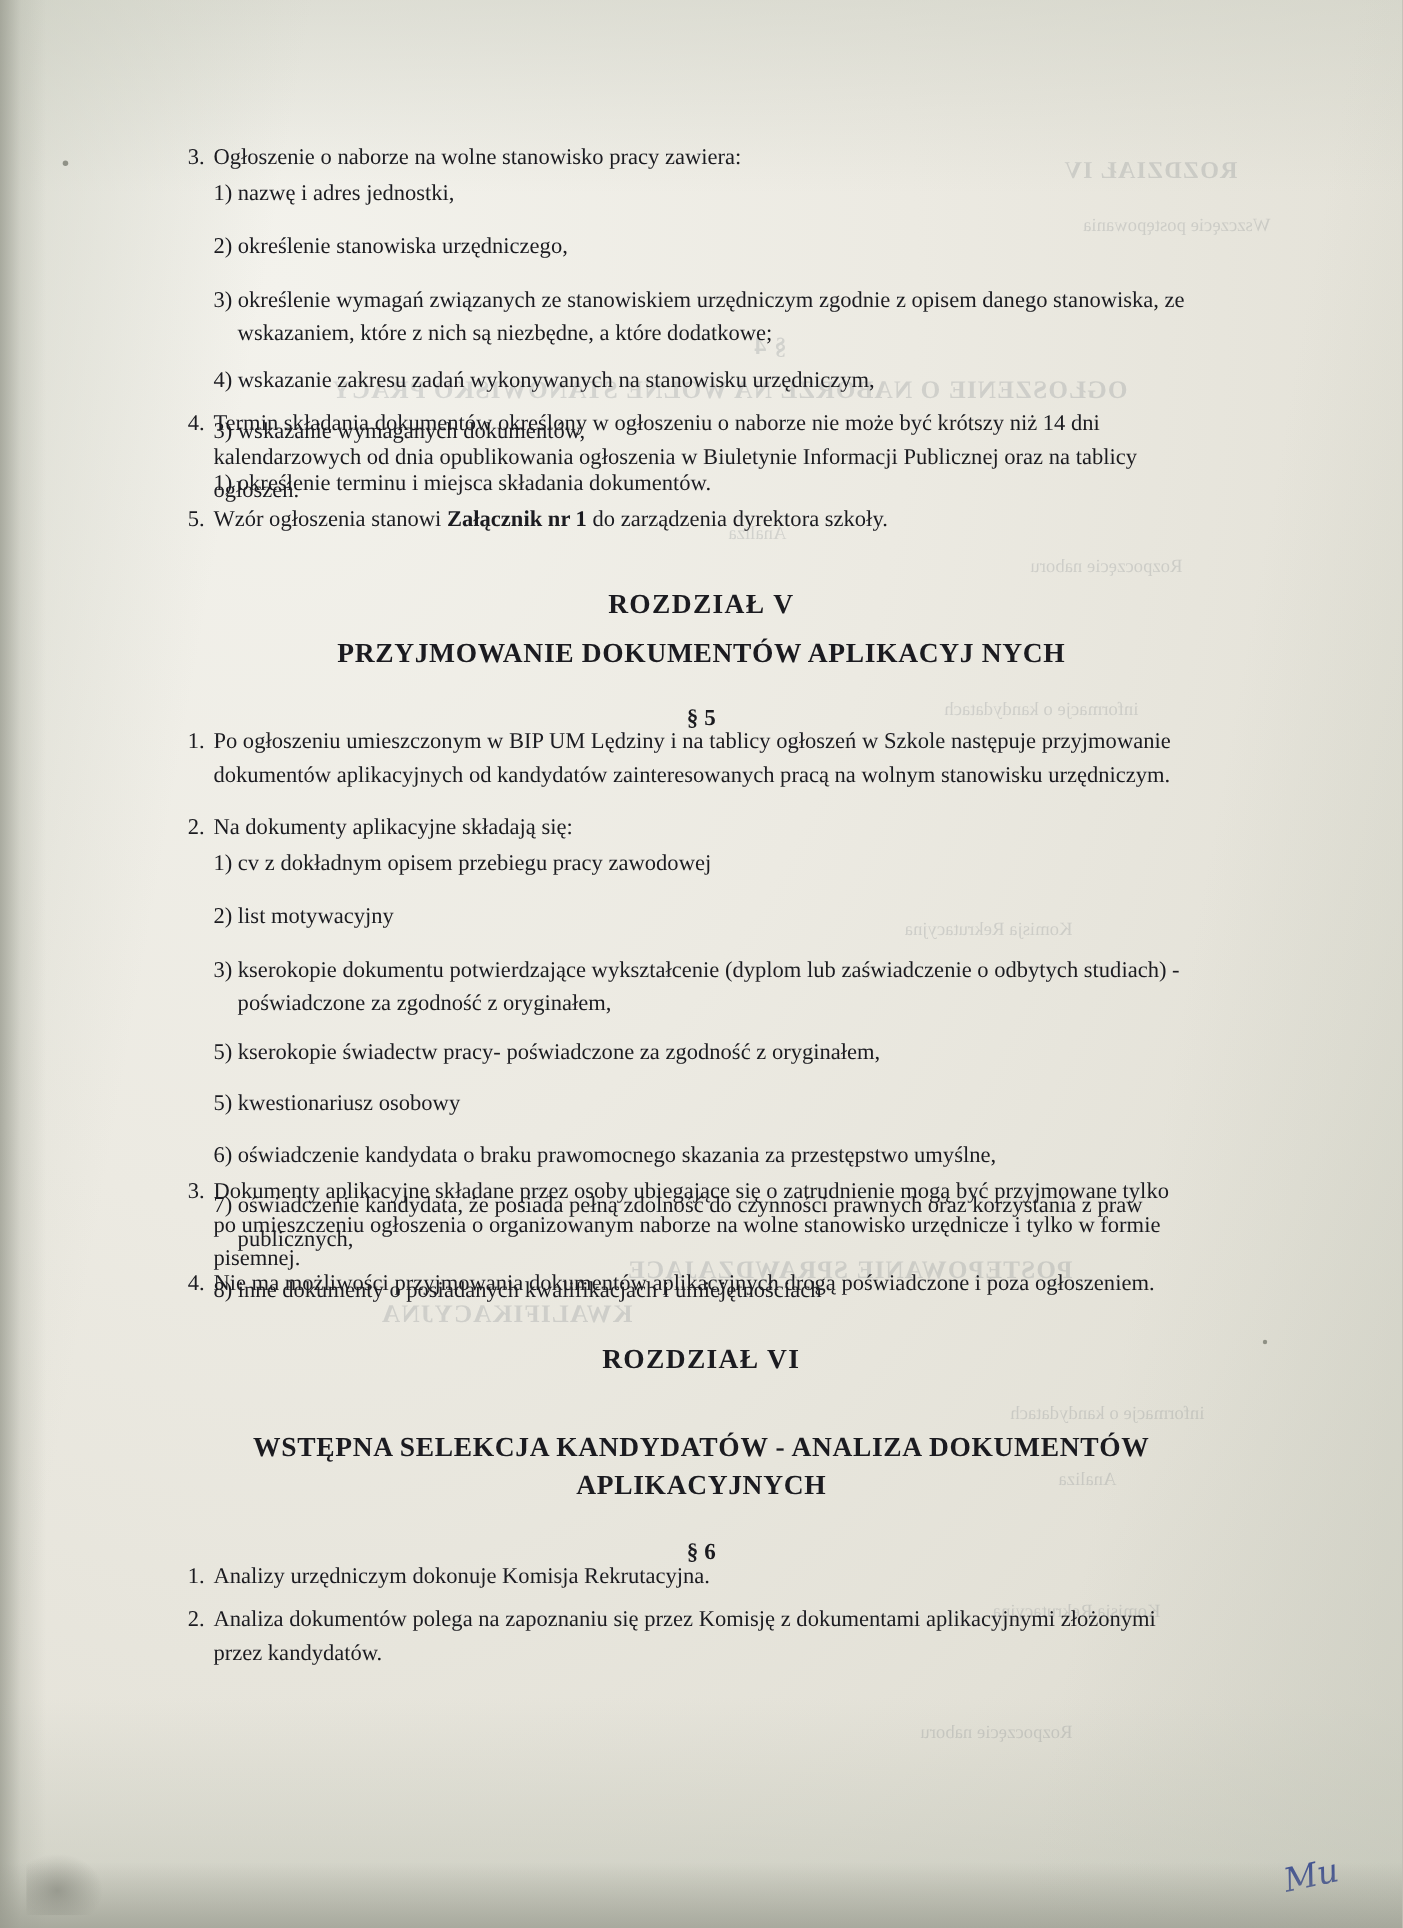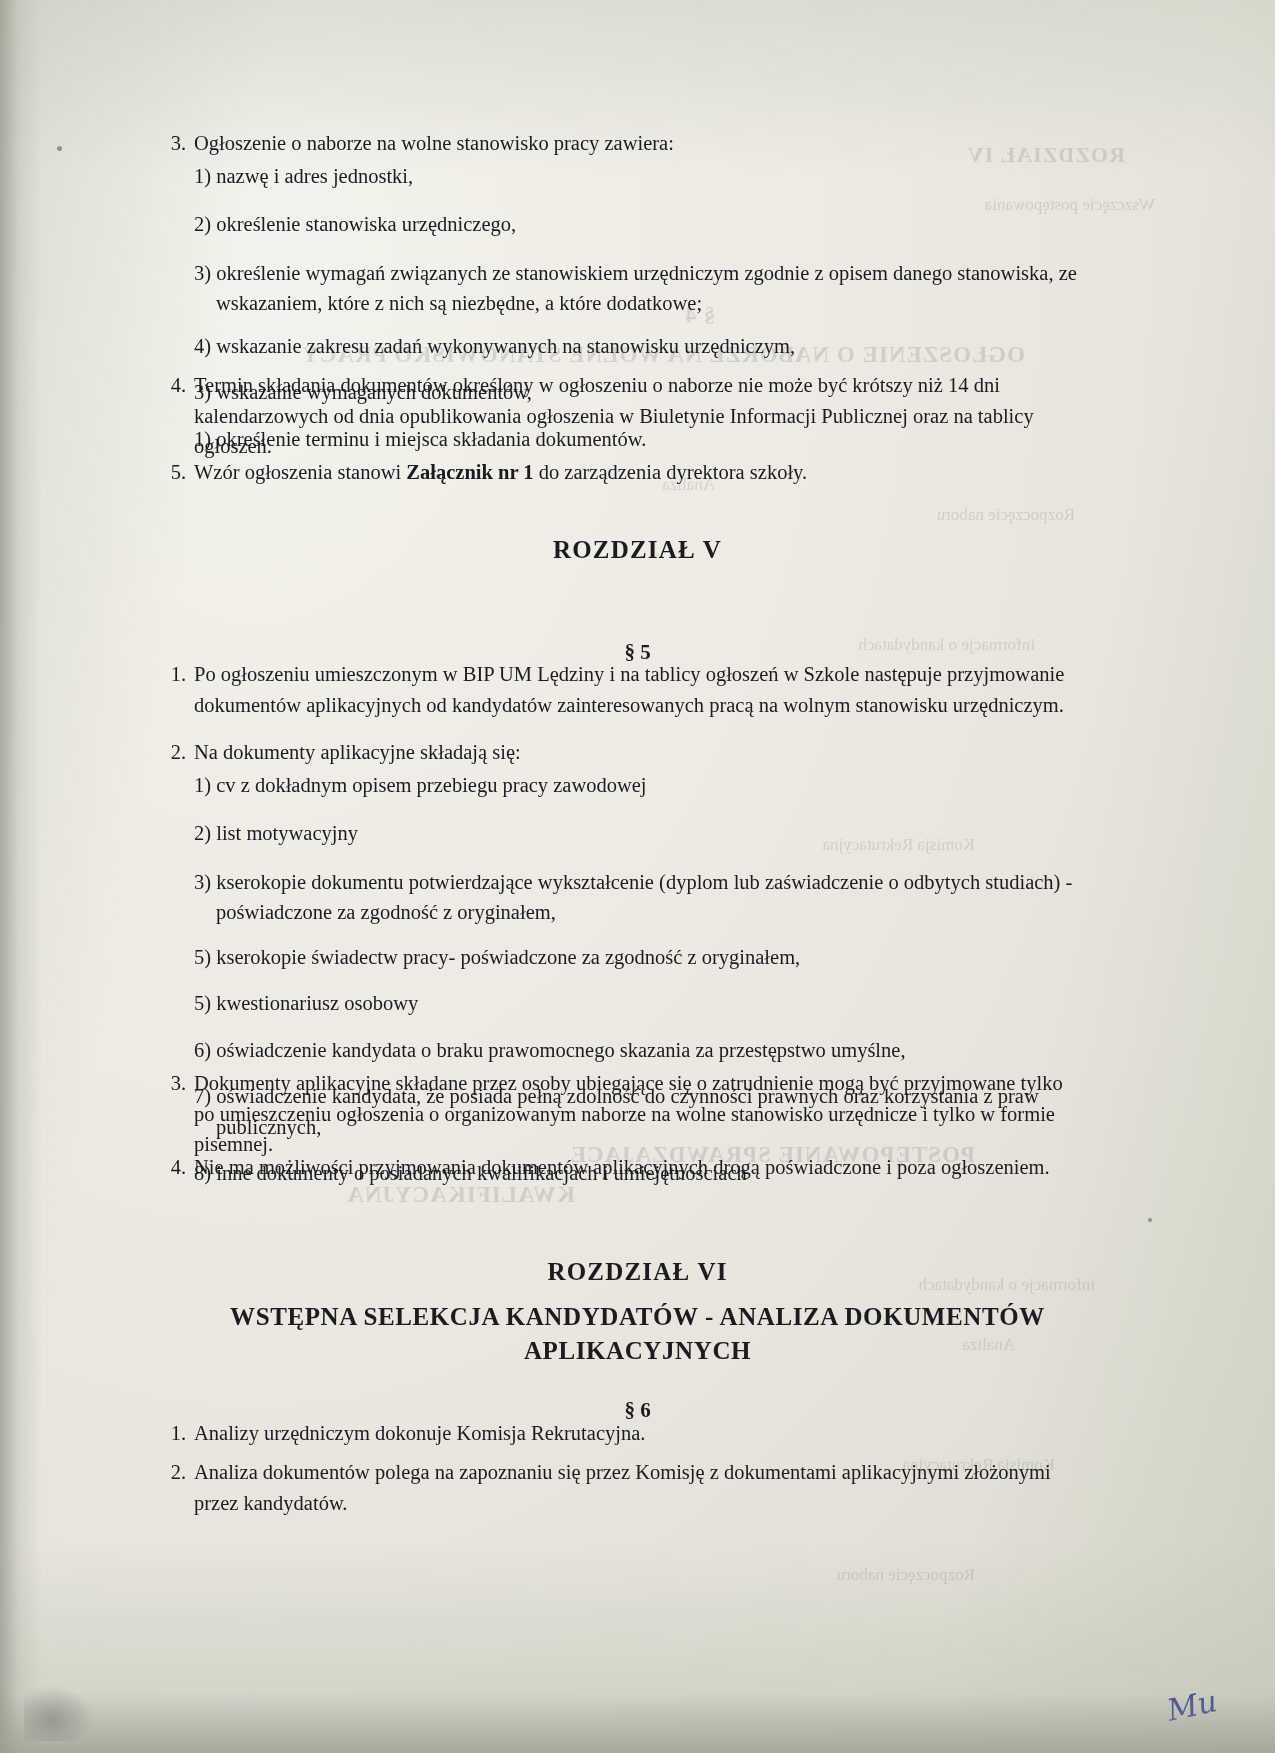--- a/index.html
+++ b/index.html
@@ -184,20 +184,21 @@
     </div>
 
     <div class="lvl1" style="left:120px; top:457px; width:960px;">
       <div class="num">5.</div>
       <div class="body">
         <span class="sub"><span>Wzór ogłoszenia stanowi </span><span class="b">Załącznik nr 1</span><span> do zarządzenia dyrektora szkoły.</span></span>
       </div>
     </div>
 
     <div class="center chap" style="top:536px;">ROZDZIAŁ V</div>
+    <div class="center chap-title" style="top:578px;">PRZYJMOWANIE DOKUMENTÓW APLIKACYJ NYCH</div>
     <div class="center para-sign" style="top:640px;">§ 5</div>
 
     <div class="lvl1" style="left:120px; top:659px; width:960px;">
       <div class="num">1.</div>
       <div class="body">
         <span class="sub">Po ogłoszeniu umieszczonym w BIP UM Lędziny i na tablicy ogłoszeń w Szkole następuje przyjmowanie dokumentów aplikacyjnych od kandydatów zainteresowanych pracą na wolnym stanowisku urzędniczym.</span>
       </div>
     </div>
 
     <div class="lvl1" style="left:120px; top:737px; width:960px;">
@@ -222,21 +223,21 @@
       </div>
     </div>
 
     <div class="lvl1" style="left:120px; top:1152px; width:960px;">
       <div class="num">4.</div>
       <div class="body">
         <span class="sub">Nie ma możliwości przyjmowania dokumentów aplikacyjnych drogą poświadczone i poza ogłoszeniem.</span>
       </div>
     </div>
 
-    <div class="center chap" style="top:1258px;">ROZDZIAŁ VI</div>
+    <div class="center chap" style="top:1223px;">ROZDZIAŁ VI</div>
     <div class="center chap-title" style="top:1300px;">WSTĘPNA SELEKCJA KANDYDATÓW - ANALIZA DOKUMENTÓW</div>
     <div class="center chap-title" style="top:1334px;">APLIKACYJNYCH</div>
     <div class="center para-sign" style="top:1398px;">§ 6</div>
 
     <div class="lvl1" style="left:120px; top:1418px; width:960px;">
       <div class="num">1.</div>
       <div class="body">
         <span class="sub">Analizy urzędniczym dokonuje Komisja Rekrutacyjna.</span>
       </div>
     </div>

